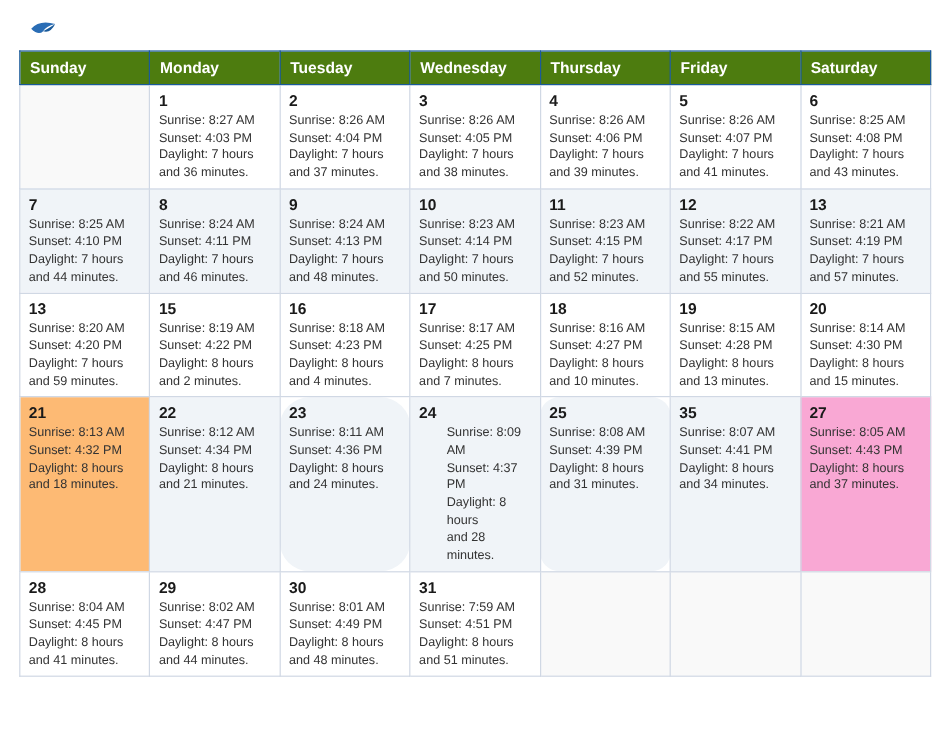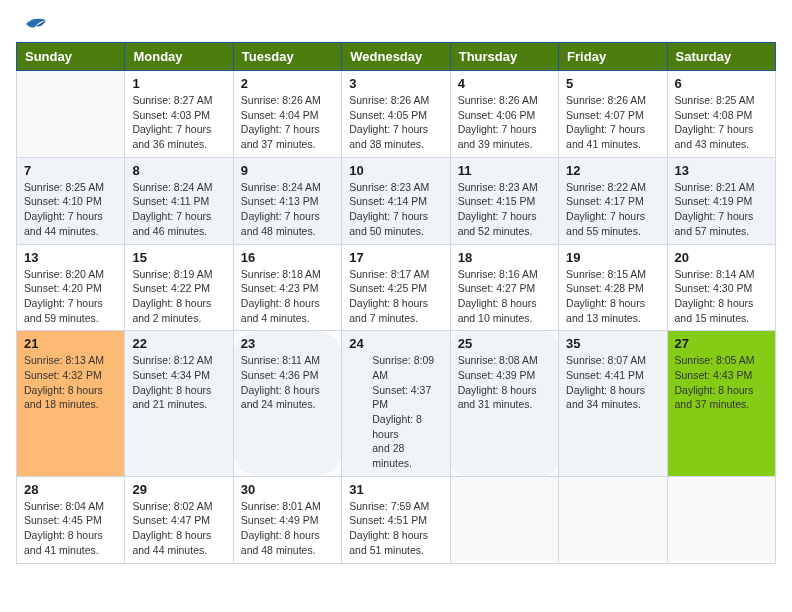--- a/index.html
+++ b/index.html
@@ -292,21 +292,21 @@
 Daylight: 8 hours
 and 31 minutes.</div>
         </td>
         <td style="background: rgb(240, 244, 248);">
           <span class="day-number">35</span>
           <div class="day-info" style="white-space: pre-line;">Sunrise: 8:07 AM
 Sunset: 4:41 PM
 Daylight: 8 hours
 and 34 minutes.</div>
         </td>
-        <td style="background: #84cc16;">
+        <td style="background: #f9a8d4;">
           <span class="day-number">27</span>
           <div class="day-info" style="white-space: pre-line;">Sunrise: 8:05 AM
 Sunset: 4:43 PM
 Daylight: 8 hours
 and 37 minutes.</div>
         </td>
       </tr>
       <tr>
         <td>
           <span class="day-number">28</span>

